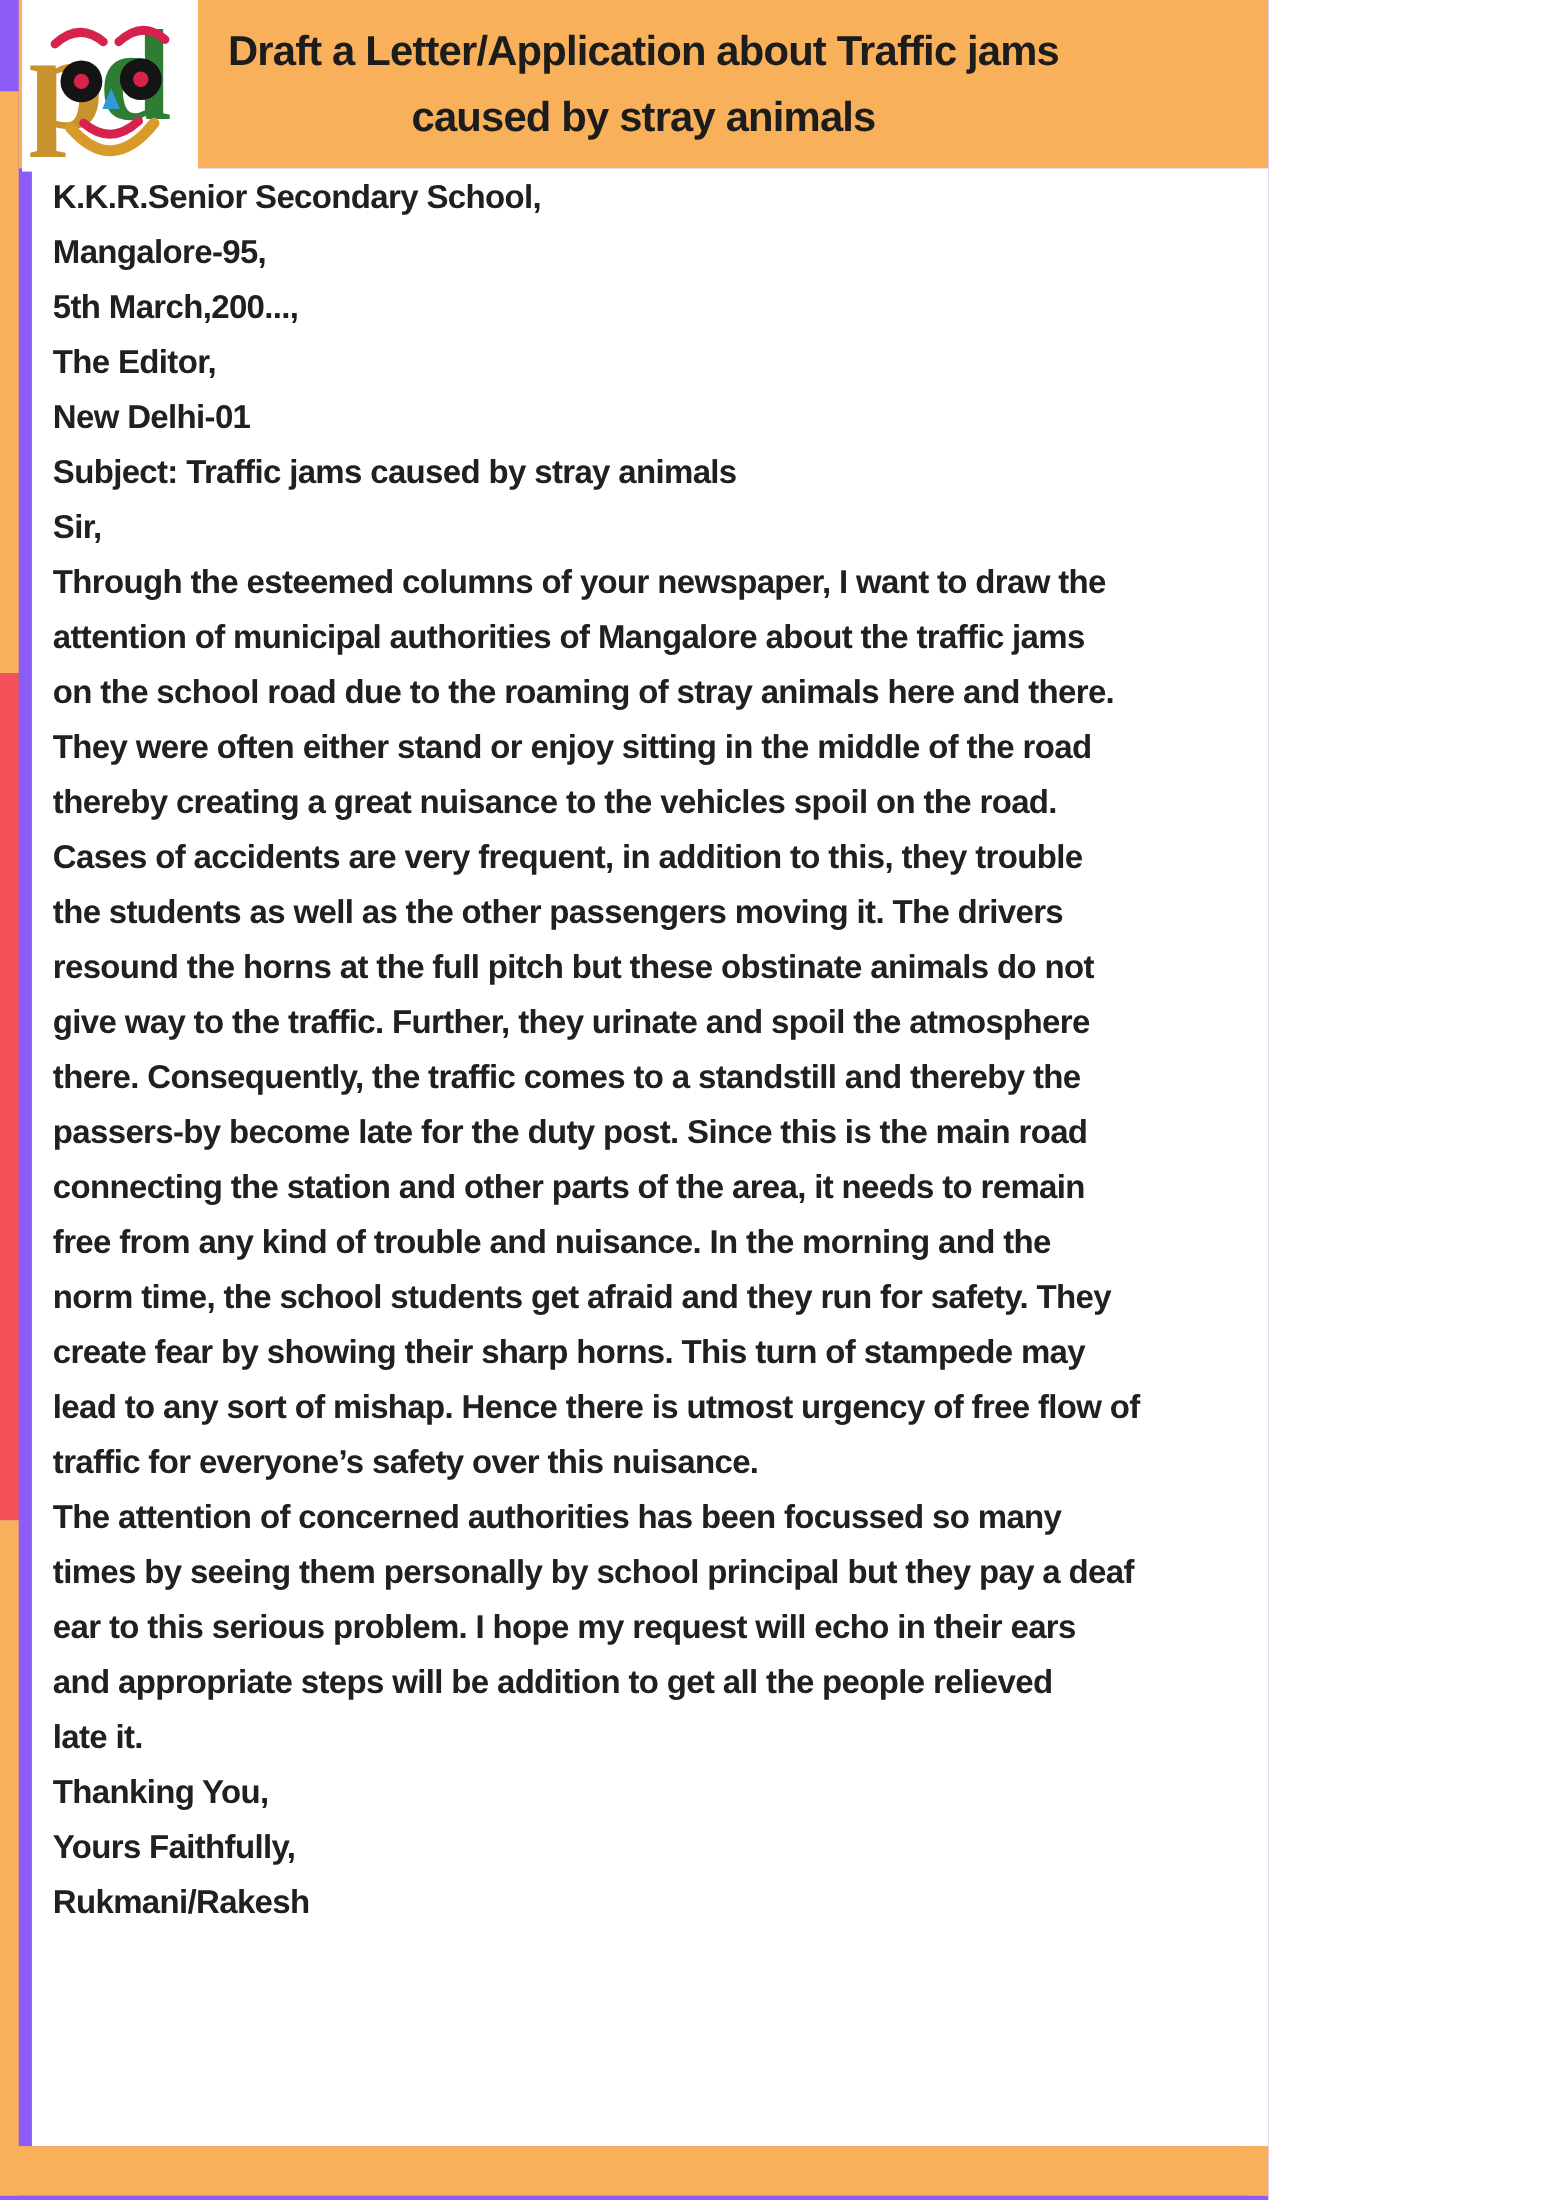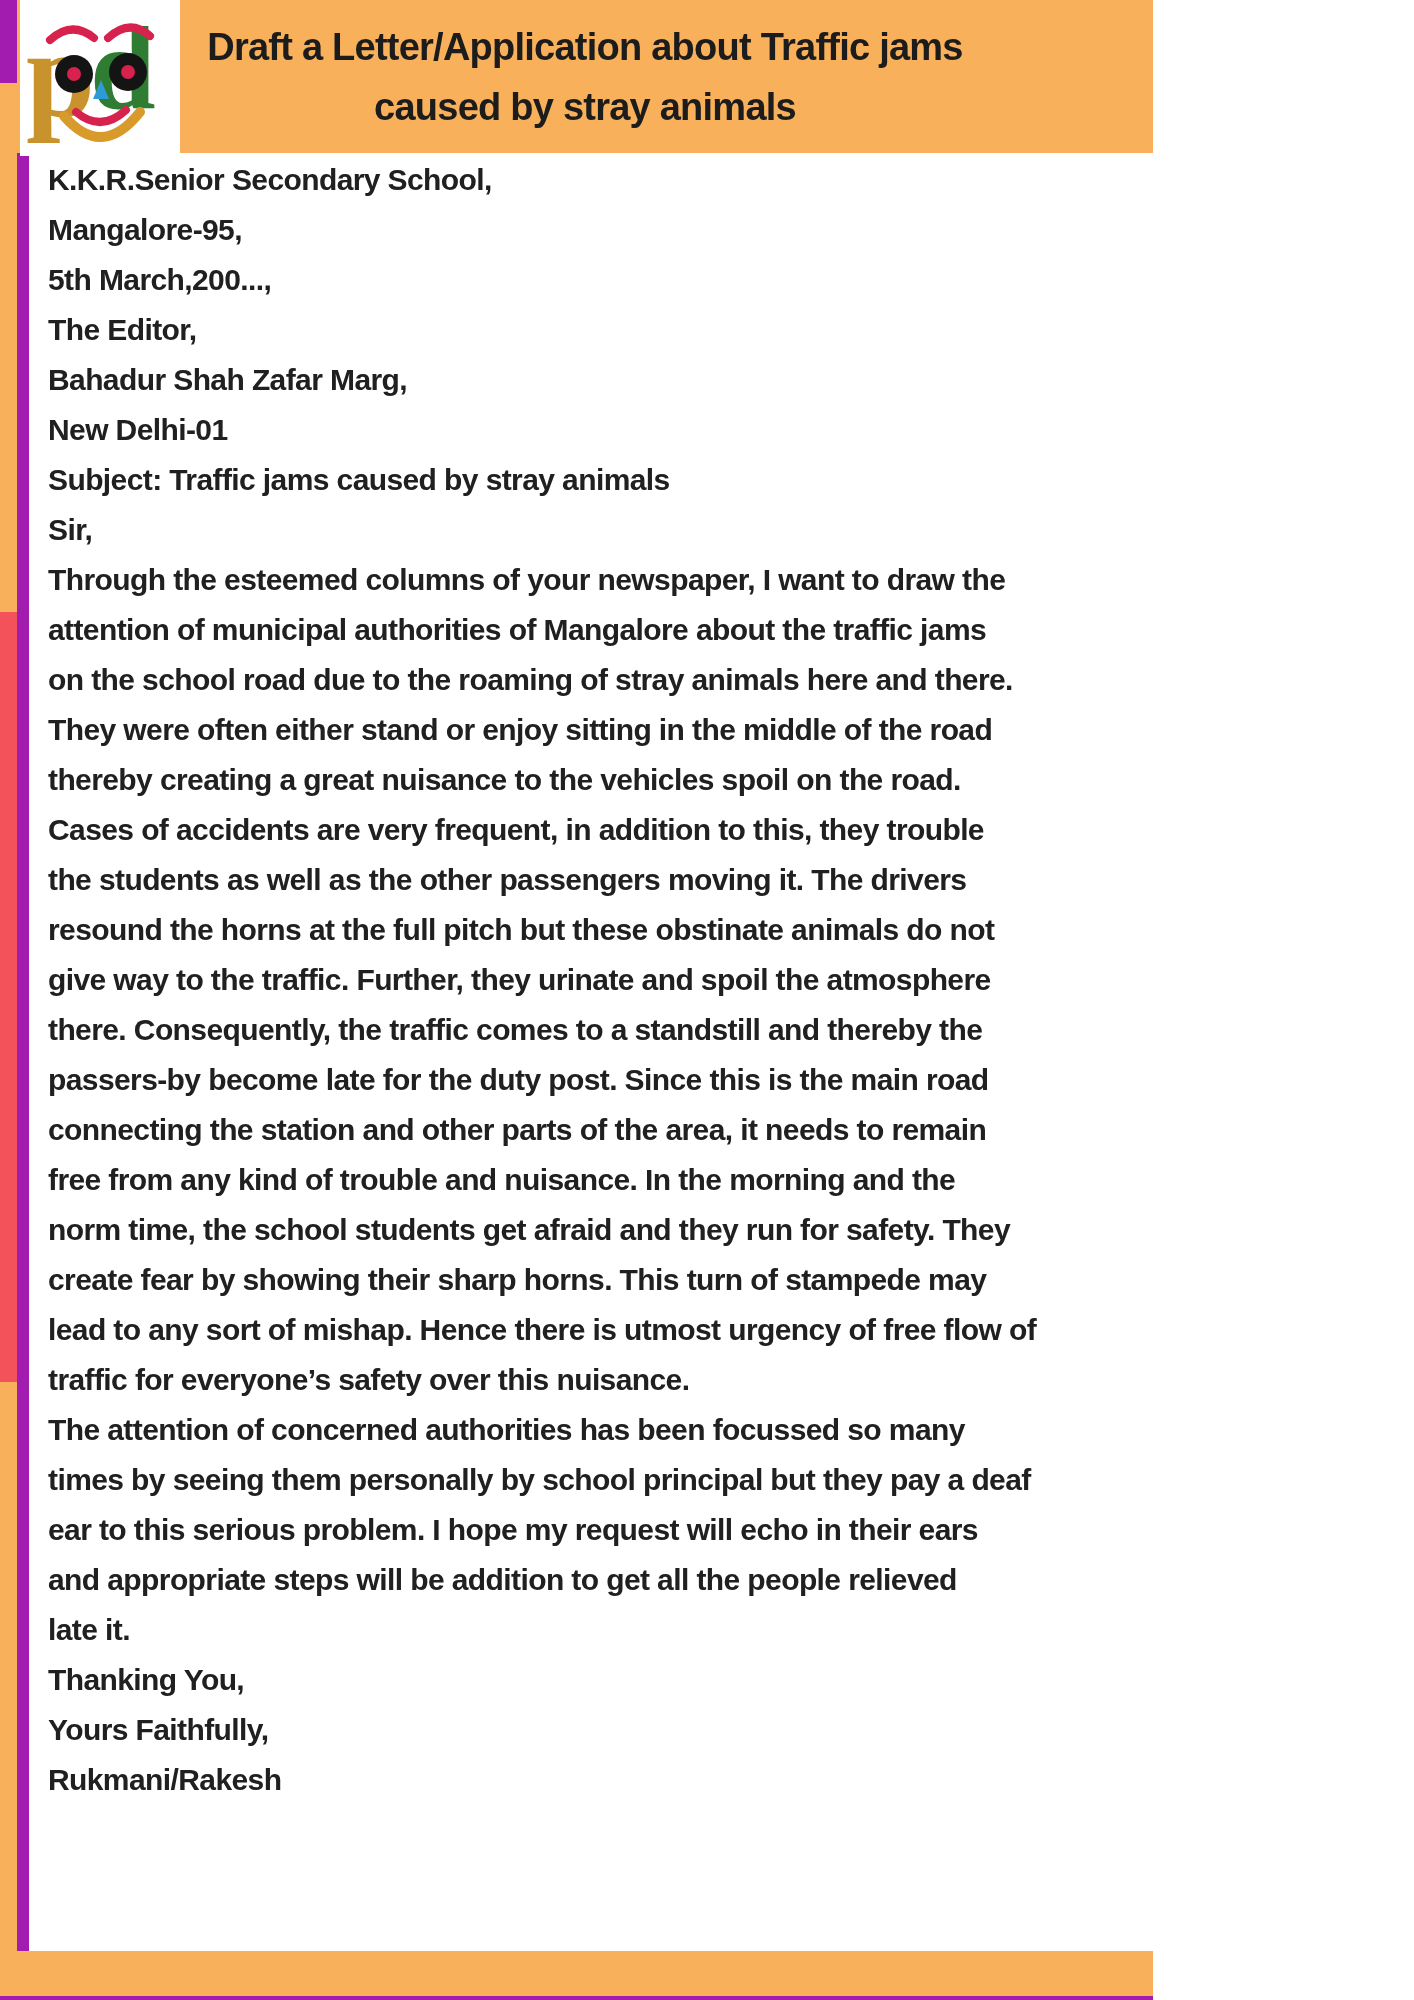--- a/index.html
+++ b/index.html
@@ -1,19 +1,19 @@
 <!DOCTYPE html>
 <html style="--orange: #F8B05A; --red: #F4525B; --title-text: #1C1C1C; --body-text: #202020;"><head>
 <meta charset="utf-8">
 <style>
   html,body{margin:0;padding:0;background:#ffffff;}
   .canvas{
     position:relative;
     width:1153px;height:2000px;
-    background:#a21caf;
+    background:#8b5cf6;
     overflow:hidden;
     font-family:"Liberation Sans", sans-serif;
   }
   
   .header{
     position:absolute;left:17px;top:0;right:0;height:153px;
     background:var(--orange,#F8B05A);
     display:flex;flex-direction:column;align-items:center;justify-content:center;
     z-index:1;
   }
@@ -90,21 +90,20 @@
       <path d="M44,116 Q82,160 120,112" stroke="#D89A2B" stroke-width="10" fill="none" stroke-linecap="round"></path>
     </svg>
   </div>
 
   <div class="content">
     <div class="letter">
         <div class="ln">K.K.R.Senior Secondary School,</div>
         <div class="ln">Mangalore-95,</div>
         <div class="ln">5th March,200...,</div>
         <div class="ln">The Editor,</div>
-        <div class="ln">Bahadur Shah Zafar Marg,</div>
         <div class="ln">New Delhi-01</div>
         <div class="ln">Subject: Traffic jams caused by stray animals</div>
         <div class="ln">Sir,</div>
         <div class="ln">Through the esteemed columns of your newspaper, I want to draw the</div>
         <div class="ln">attention of municipal authorities of Mangalore about the traffic jams</div>
         <div class="ln">on the school road due to the roaming of stray animals here and there.</div>
         <div class="ln">They were often either stand or enjoy sitting in the middle of the road</div>
         <div class="ln">thereby creating a great nuisance to the vehicles spoil on the road.</div>
         <div class="ln">Cases of accidents are very frequent, in addition to this, they trouble</div>
         <div class="ln">the students as well as the other passengers moving it. The drivers</div>

